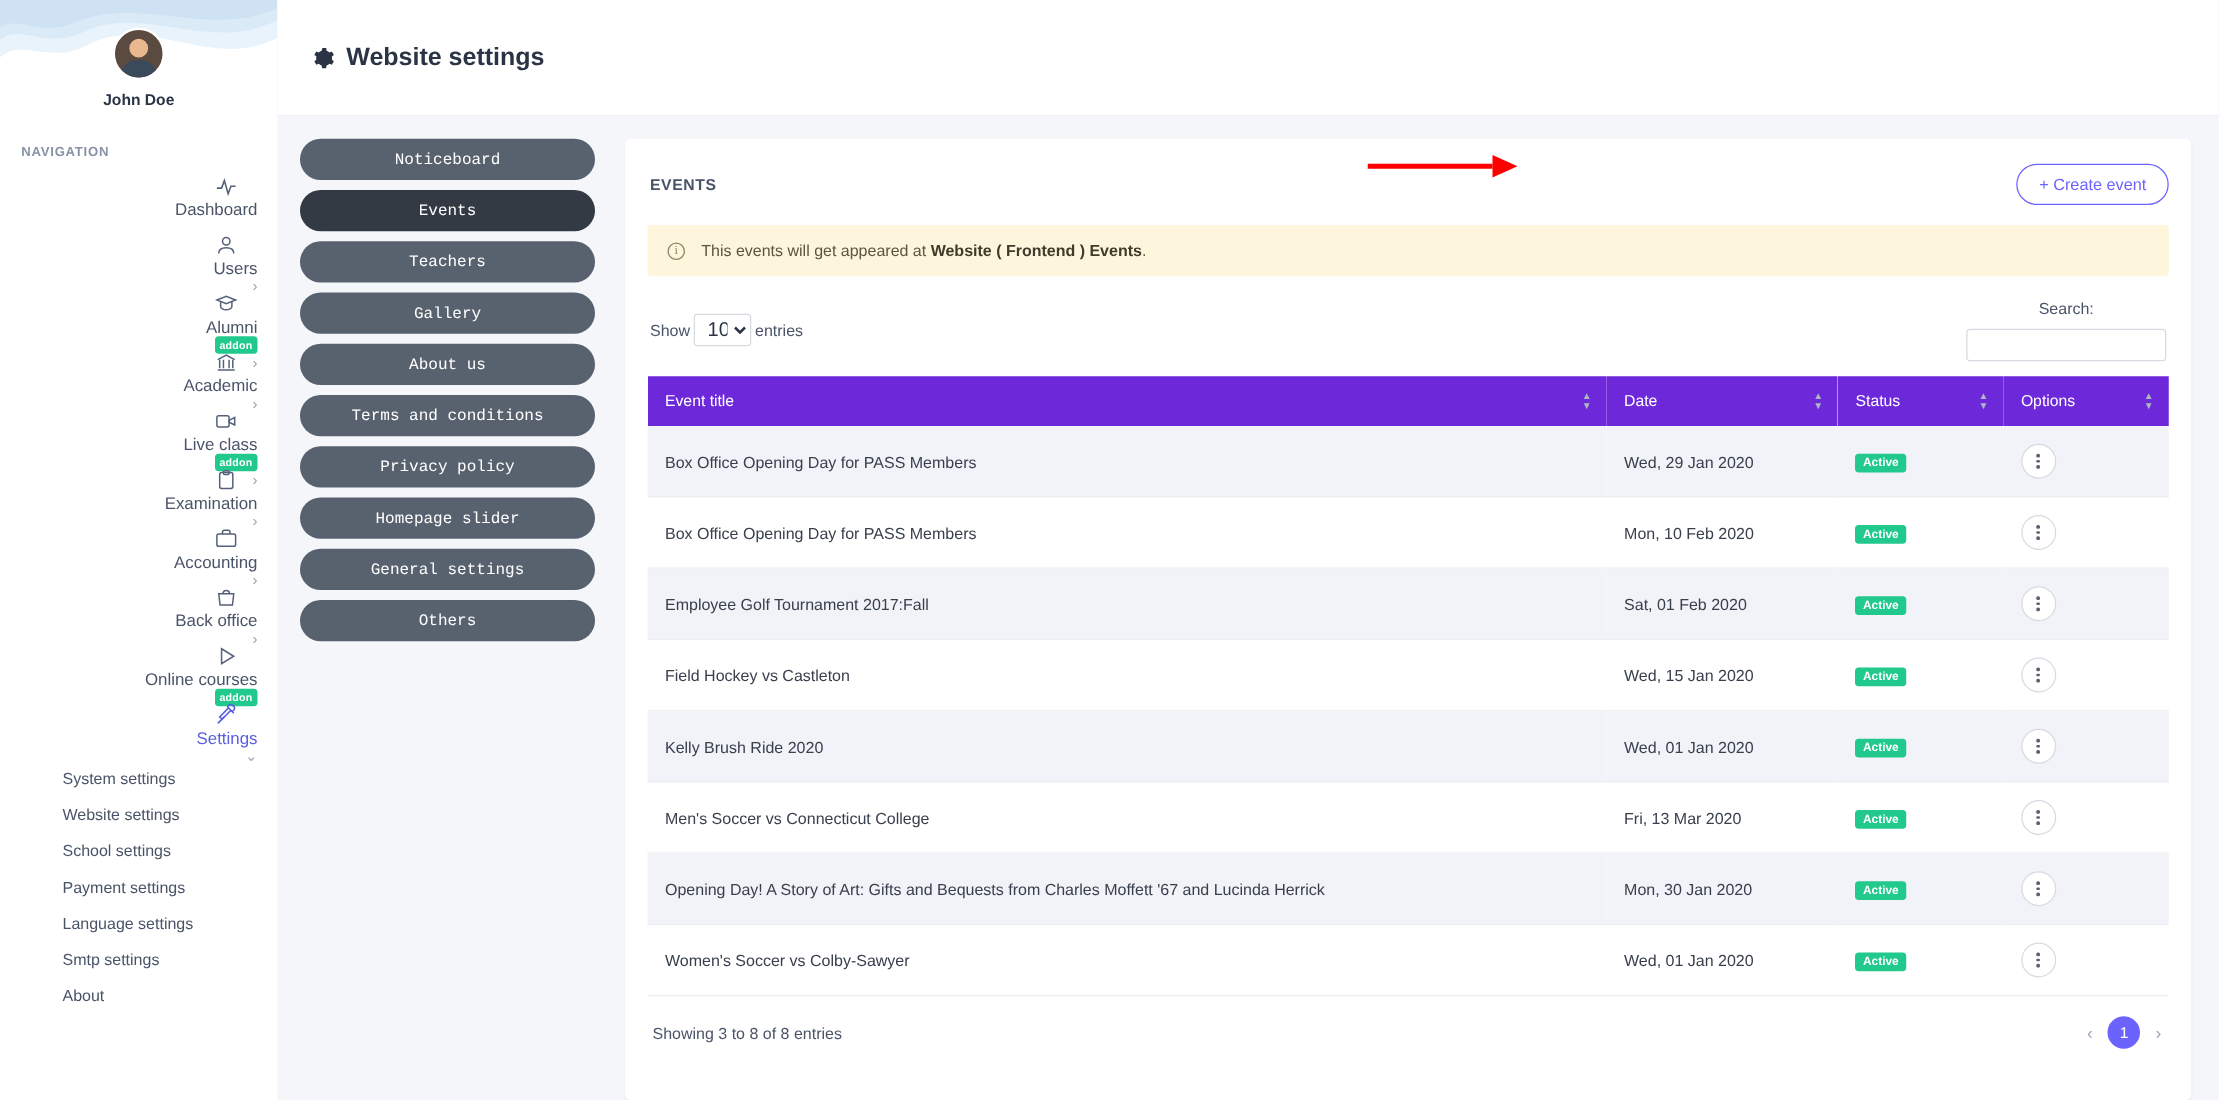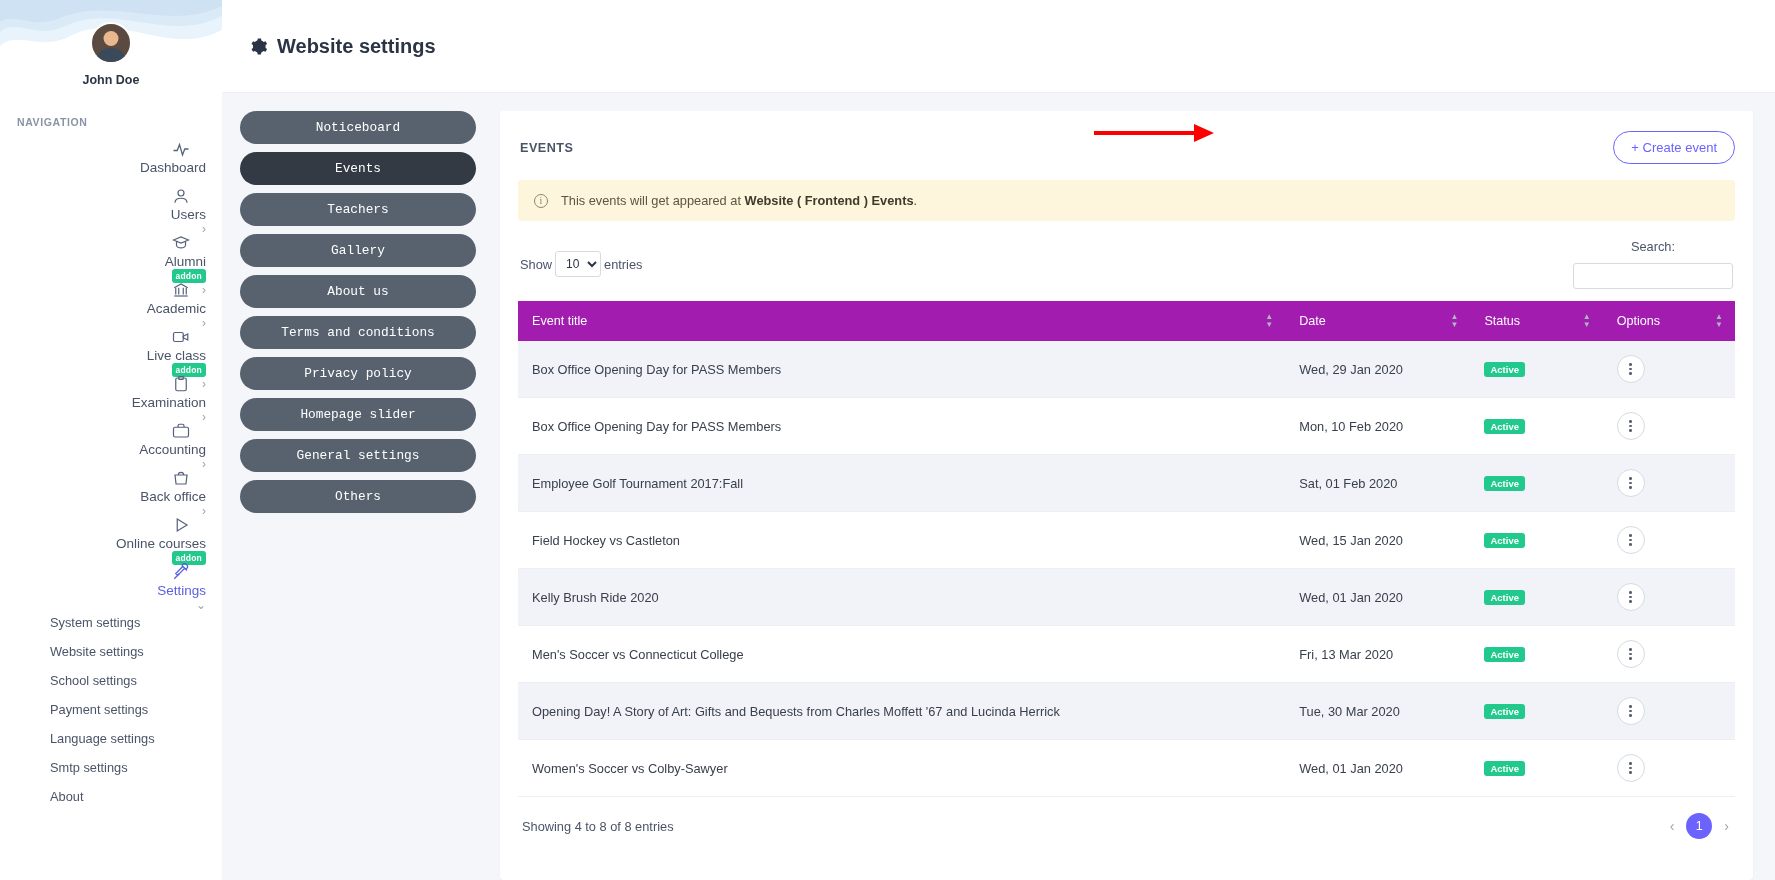--- a/index.html
+++ b/index.html
@@ -209,41 +209,41 @@
     display: flex; align-items: center; justify-content: space-between;
     padding: 2px 2px 12px 2px;
     font-size: 12.8px;
     color: #4a5468;
   }
   .show-entries { display: flex; align-items: center; gap: 3px; }
   .show-entries select {
     border: 1px solid #d6dae1;
     border-radius: 3px;
     padding: 3px 2px 3px 6px;
-    font-size: 12px;
+    font-size: 16px;
     font-family: "Liberation Sans", sans-serif;
     color: #2b3445;
     background: #fff;
     height: 26px;
     width: 46px;
   }
   .search-wrap { display: flex; align-items: center; gap: 9px; flex-direction: column; }
   .search-wrap input {
     border: 1px solid #d6dae1;
     border-radius: 3px;
     height: 26px;
     width: 160px;
     padding: 0 6px;
     font-size: 12.5px;
     font-family: "Liberation Sans", sans-serif;
   }
 
   table { width: 100%; border-collapse: collapse; }
   thead th {
-    background: #a21caf;
+    background: #6d28d9;
     color: #fff;
     font-size: 12.6px;
     font-weight: normal;
     text-align: left;
     padding: 13px 14px;
     position: relative;
   }
   thead th .sorter {
     position: absolute; right: 12px; top: 50%; transform: translateY(-50%);
     font-size: 8px; color: #aeb6c2; line-height: 8px;
@@ -610,21 +610,21 @@
                     <span class="opt-dots">
                       <i></i>
                       <i></i>
                       <i></i>
                     </span>
                   </div>
                 </td>
             </tr>
             <tr>
               <td>Opening Day! A Story of Art: Gifts and Bequests from Charles Moffett '67 and Lucinda Herrick</td>
-              <td>Tue, 30 Mar 2020</td>
+              <td>Mon, 30 Jan 2020</td>
               <td><span class="status-pill">Active</span></td>
               <td>
                   <div class="opt-btn">
                     <span class="opt-dots">
                       <i></i>
                       <i></i>
                       <i></i>
                     </span>
                   </div>
                 </td>
@@ -640,21 +640,21 @@
                       <i></i>
                       <i></i>
                     </span>
                   </div>
                 </td>
             </tr>
           </tbody>
         </table>
 
         <div class="table-foot">
-          <div>Showing 4 to 8 of 8 entries</div>
+          <div>Showing 3 to 8 of 8 entries</div>
           <div class="pager">
             <span class="arrow">‹</span>
             <span class="page">1</span>
             <span class="arrow">›</span>
           </div>
         </div>
 
       </div>
     </div>
 

